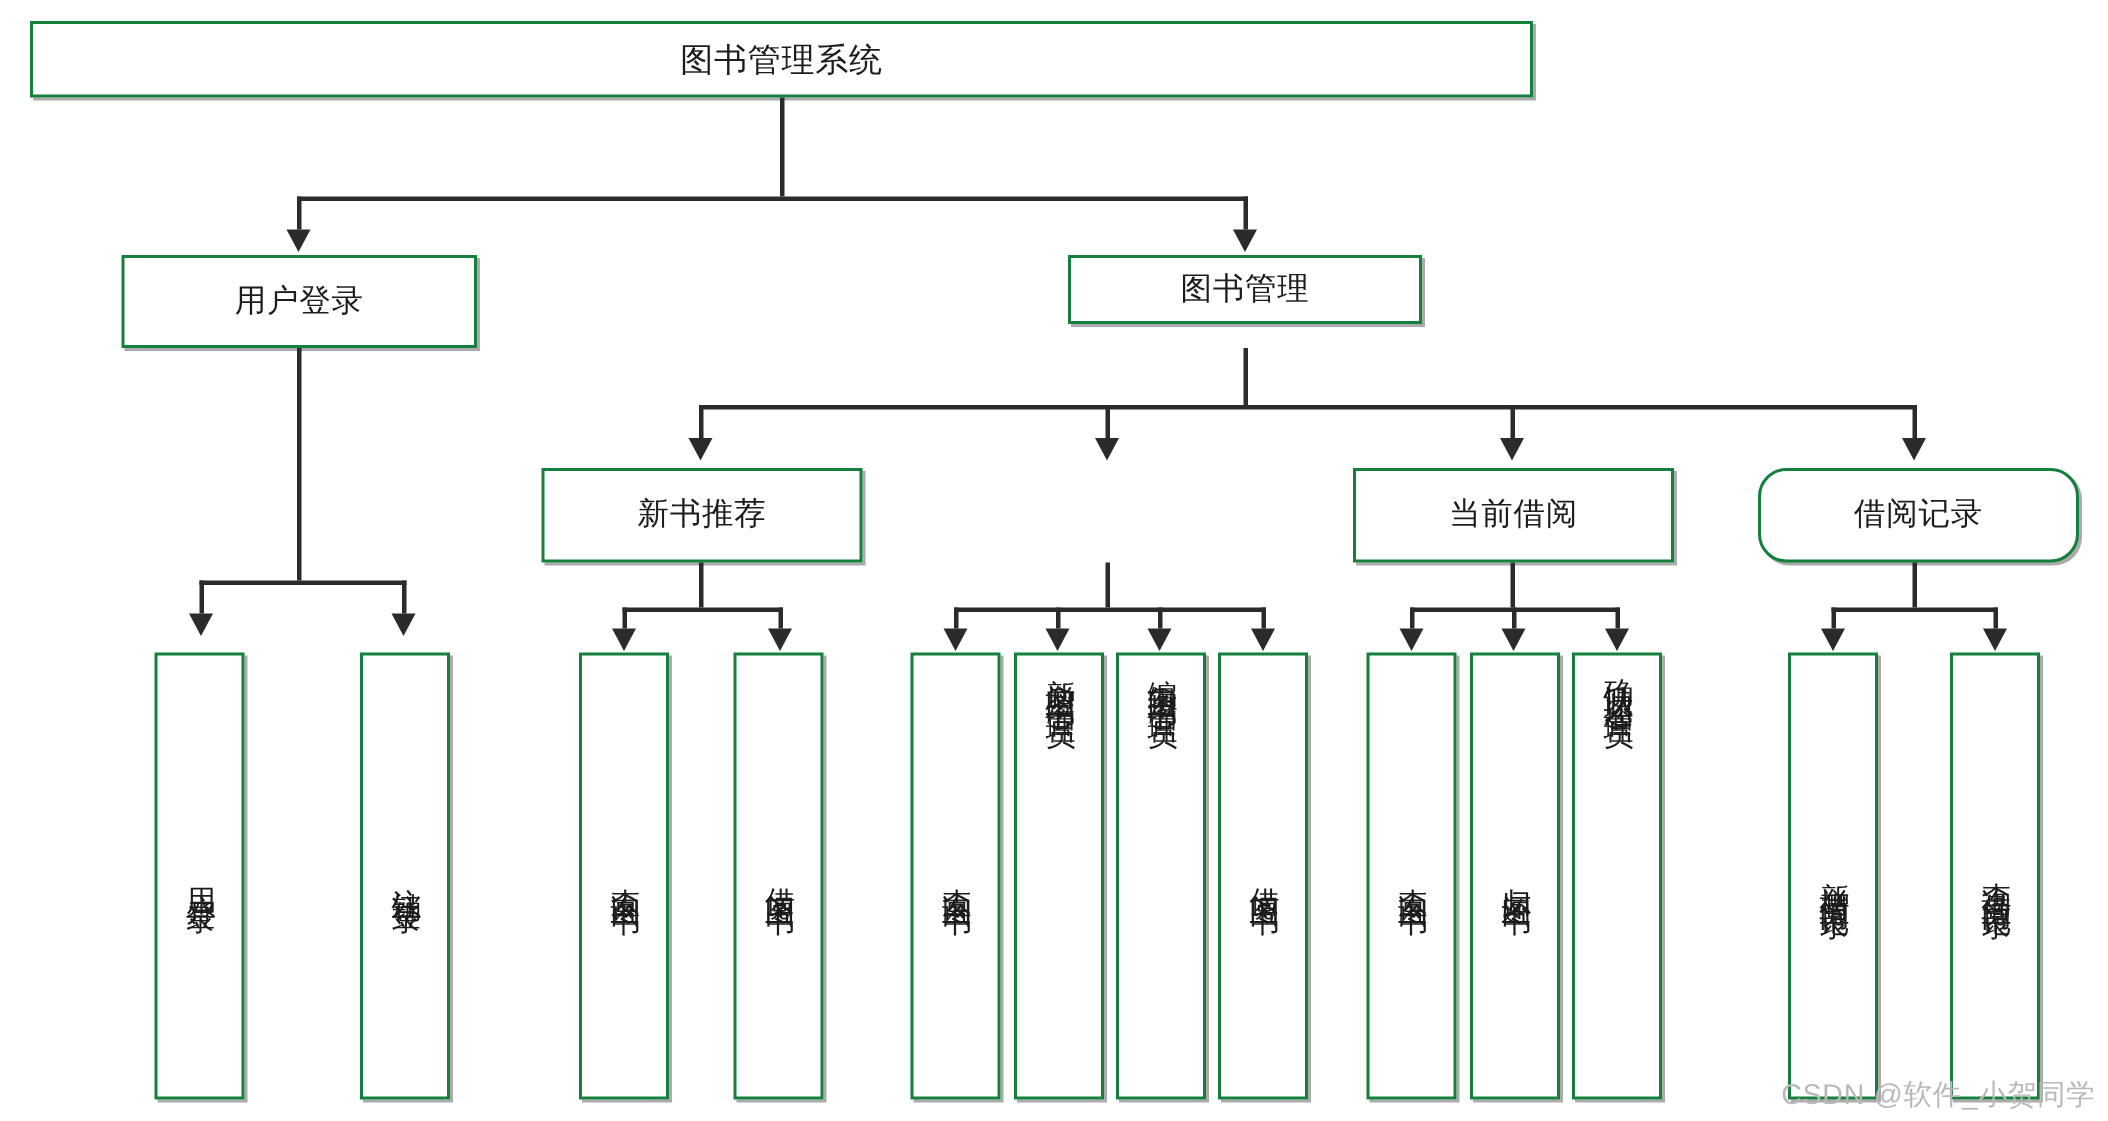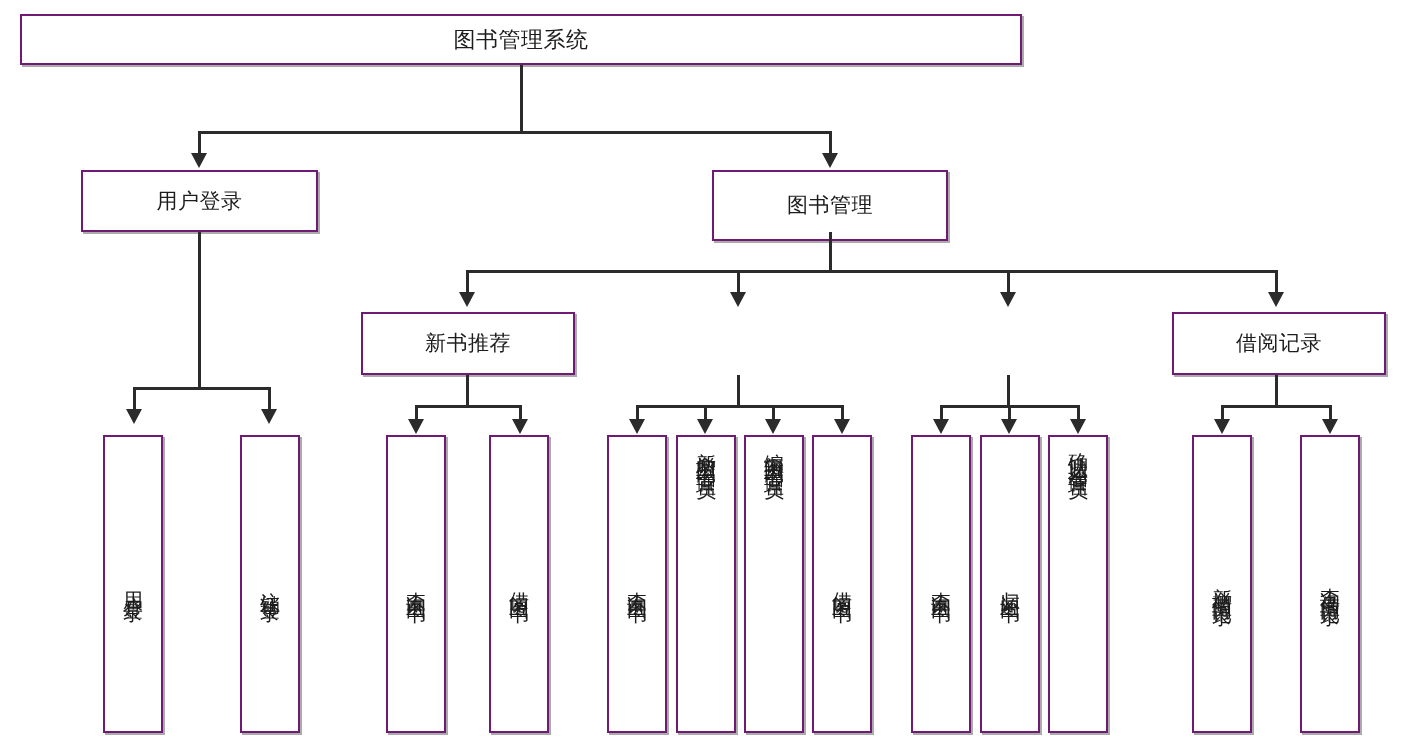--- a/index.html
+++ b/index.html
@@ -12,21 +12,21 @@
     width:1405px;
     height:747px;
     background:#ffffff;
     overflow:hidden;
   }
   
   .box{
     position:absolute;
     box-sizing:border-box;
     background:#ffffff;
-    border:2px solid #701a75;
+    border:2px solid #15803d;
     box-shadow:2px 2px 0 rgba(0,0,0,0.33);
     display:flex;
     align-items:center;
     justify-content:center;
   }
   .box .lbl{
     font-size:22px;
     line-height:1.15;
     letter-spacing:0.5px;
     white-space:nowrap;
@@ -89,21 +89,21 @@
   <div class="ln h" style="left:198px;top:131px;width:634px;height:3px;"></div>
   <div class="ln v" style="left:198px;top:131px;width:3px;height:22px;"></div>
   <div class="ln v" style="left:829px;top:131px;width:3px;height:22px;"></div>
   <div class="arw" style="left:191px;top:153px;"></div>
   <div class="arw" style="left:822px;top:153px;"></div>
 
   <div class="box lvl2" style="left:81px;top:170px;width:237px;height:62px;">
     <span class="lbl">用户登录</span>
   </div>
 
-  <div class="box lvl2" style="left:712px;top:170px;width:236px;height:71px;">
+  <div class="box lvl2" style="left:712px;top:170px;width:236px;height:46px;">
     <span class="lbl">图书管理</span>
   </div>
 
   <div class="ln v" style="left:198px;top:232px;width:3px;height:155px;"></div>
   <div class="ln h" style="left:133px;top:387px;width:138px;height:3px;"></div>
   <div class="ln v" style="left:133px;top:387px;width:3px;height:22px;"></div>
   <div class="ln v" style="left:268px;top:387px;width:3px;height:22px;"></div>
   <div class="arw" style="left:126px;top:409px;"></div>
   <div class="arw" style="left:261px;top:409px;"></div>
 
@@ -114,21 +114,24 @@
   <div class="ln v" style="left:1007px;top:270px;width:3px;height:22px;"></div>
   <div class="ln v" style="left:1275px;top:270px;width:3px;height:22px;"></div>
   <div class="arw" style="left:459px;top:292px;"></div>
   <div class="arw" style="left:730px;top:292px;"></div>
   <div class="arw" style="left:1000px;top:292px;"></div>
   <div class="arw" style="left:1268px;top:292px;"></div>
 
   <div class="box lvl3" style="left:361px;top:312px;width:214px;height:63px;text-align:center;">
     <span class="lbl">新书推荐</span>
   </div>
-  <div class="box lvl3" style="left:1172px;top:312px;width:214px;height:63px;">
+  <div class="box lvl3" style="left:902px;top:312px;width:214px;height:63px;">
+    <span class="lbl">当前借阅</span>
+  </div>
+  <div class="box lvl3" style="left:1172px;top:312px;width:214px;height:63px;border-radius:19px;">
     <span class="lbl">借阅记录</span>
   </div>
 
   <div class="ln v" style="left:466px;top:375px;width:3px;height:30px;"></div>
   <div class="ln h" style="left:415px;top:405px;width:107px;height:3px;"></div>
   <div class="ln v" style="left:415px;top:405px;width:3px;height:14px;"></div>
   <div class="ln v" style="left:519px;top:405px;width:3px;height:14px;"></div>
   <div class="arw" style="left:408px;top:419px;"></div>
   <div class="arw" style="left:512px;top:419px;"></div>
 
@@ -196,14 +199,15 @@
     <span class="lbl">确认归还（管理员）</span>
   </div>
 
   <div class="box leaf centered" style="left:1192px;top:435px;width:60px;height:298px;">
     <span class="lbl">新增借阅记录</span>
   </div>
   <div class="box leaf centered" style="left:1300px;top:435px;width:60px;height:298px;">
     <span class="lbl">查询借阅记录</span>
   </div>
 
+  <div id="watermark">CSDN @软件_小贺同学</div>
 
 </div>
 
 </body></html>

